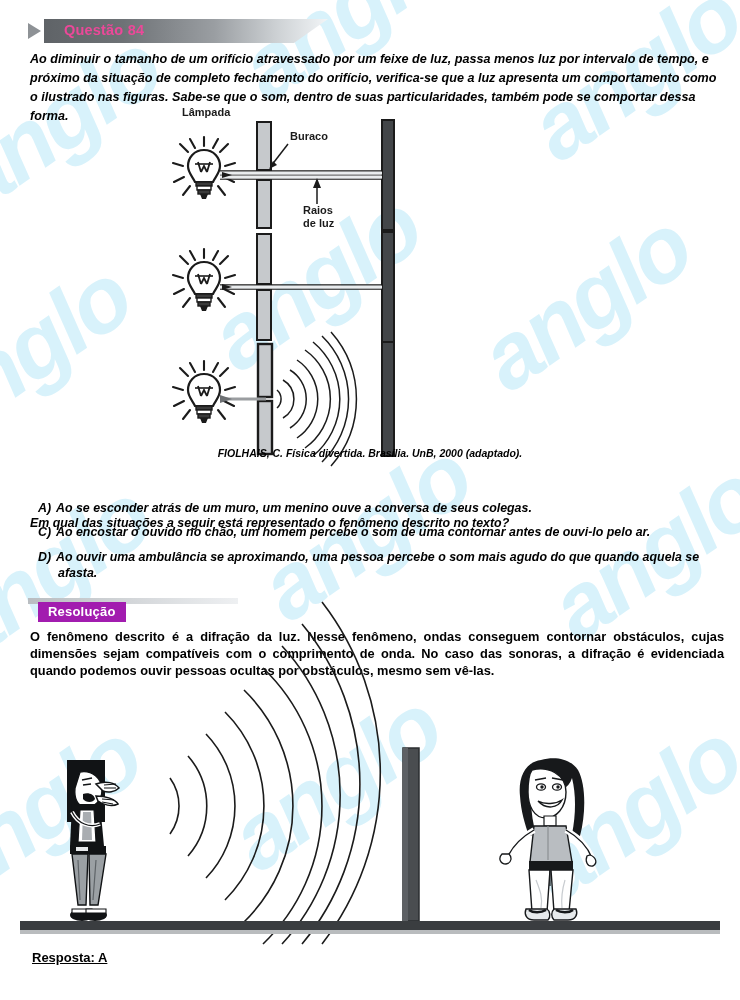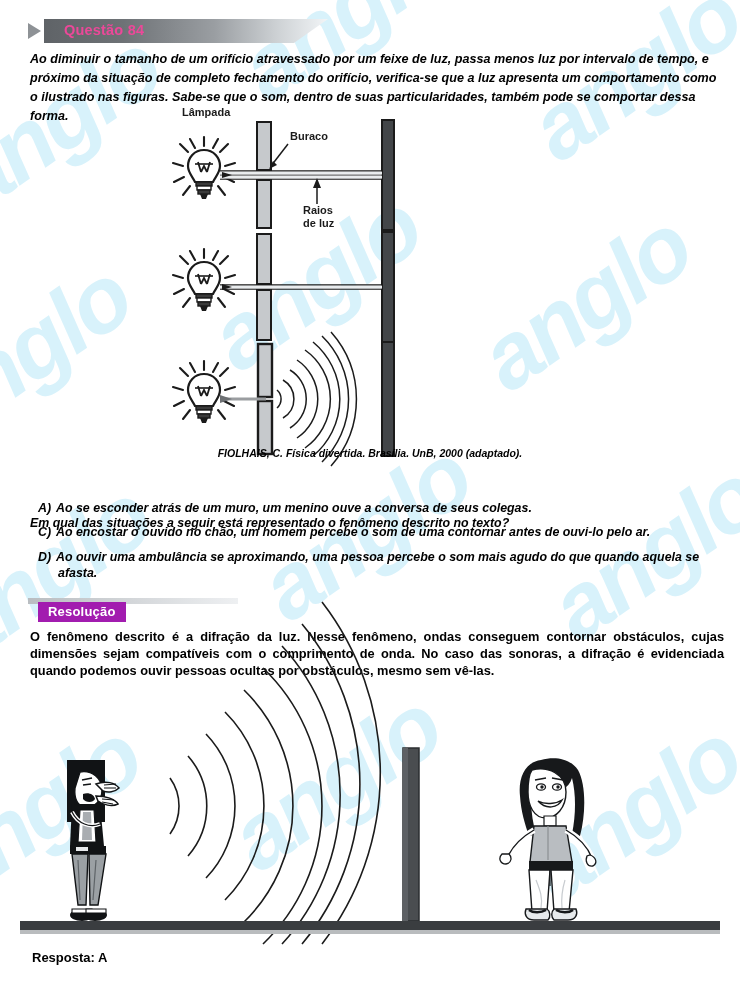--- a/index.html
+++ b/index.html
@@ -167,20 +167,21 @@
     line-height: 17px;
     text-align: justify;
   }
 
   .answer {
     position: absolute;
     left: 32px;
     top: 950px;
     font-size: 13px;
     font-weight: 700;
+    text-decoration: underline;
   }
 
   
   .fig-light {
     position: absolute;
     left: 170px;
     top: 118px;
     width: 250px;
     height: 330px;
     text-align: right;

